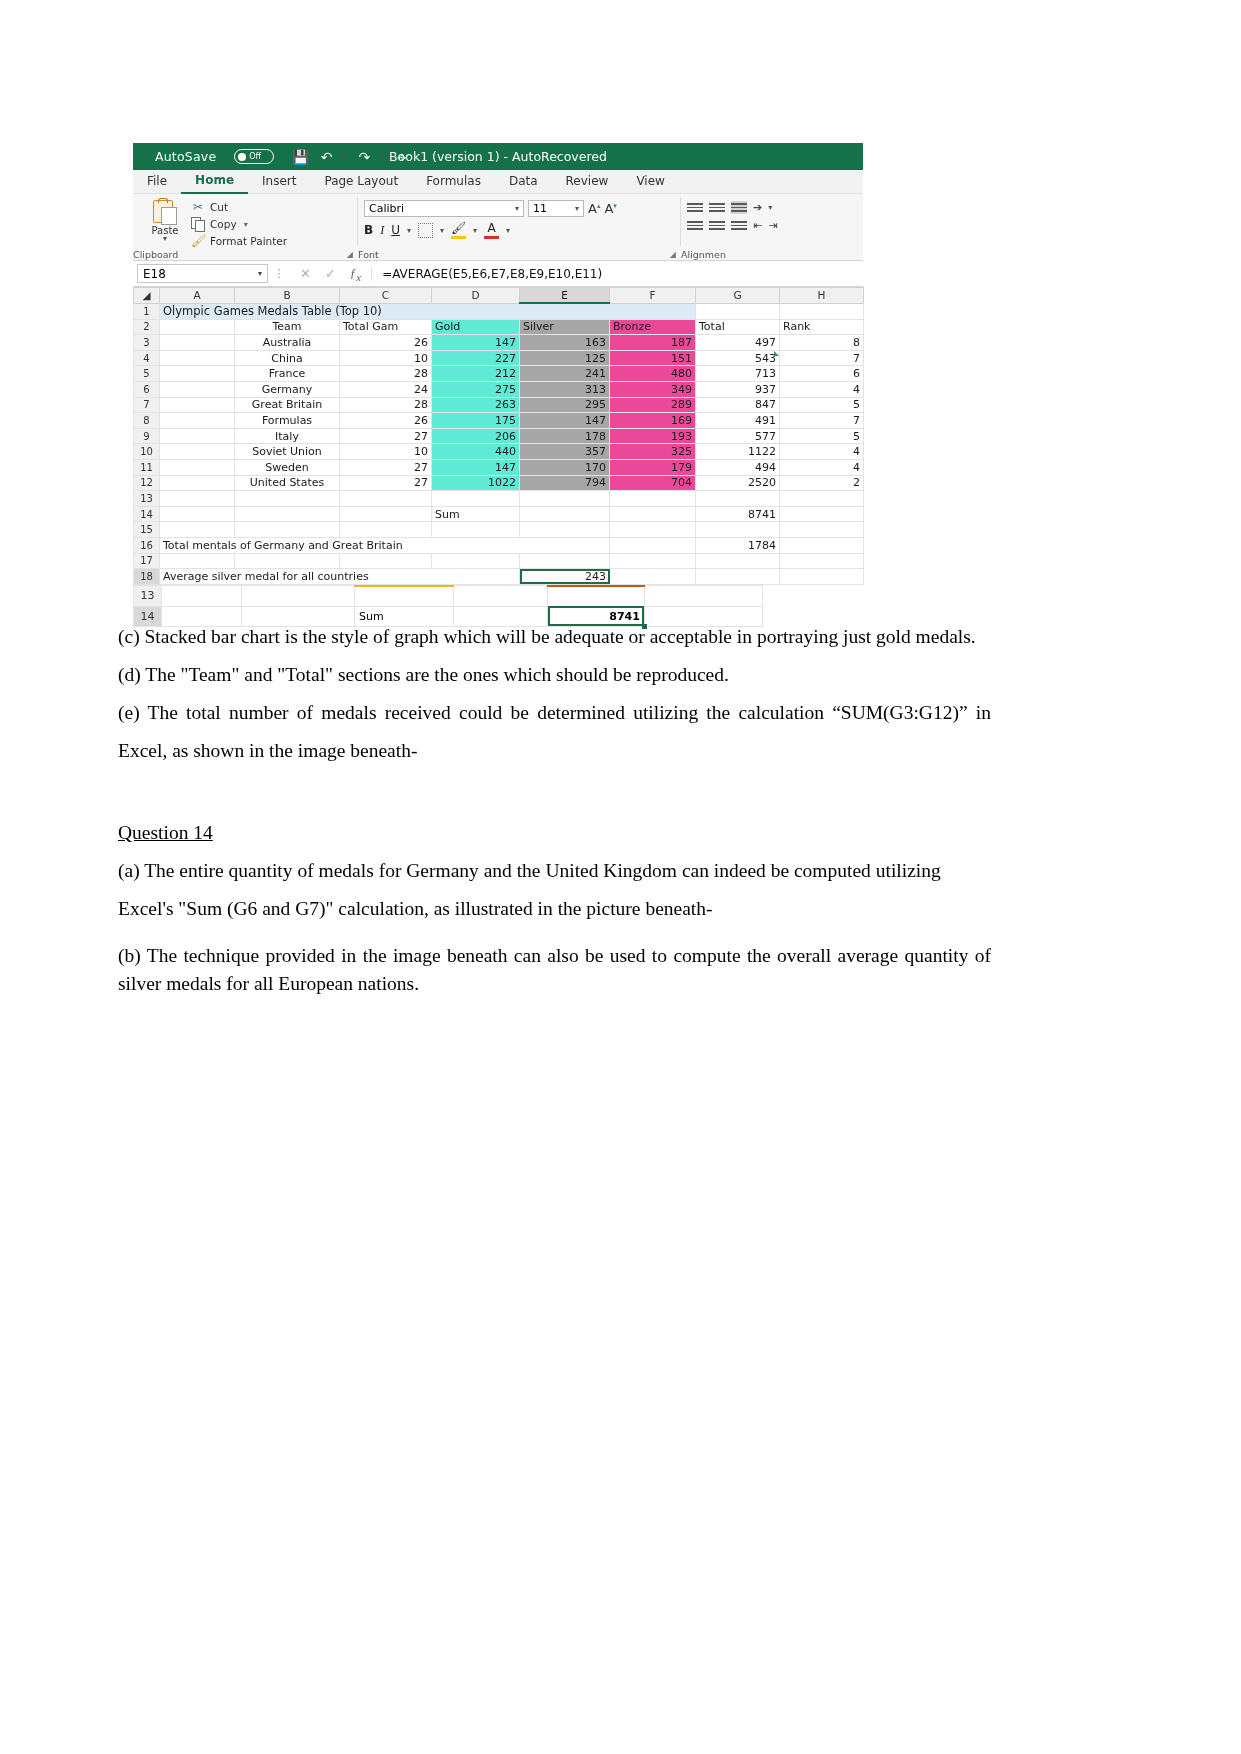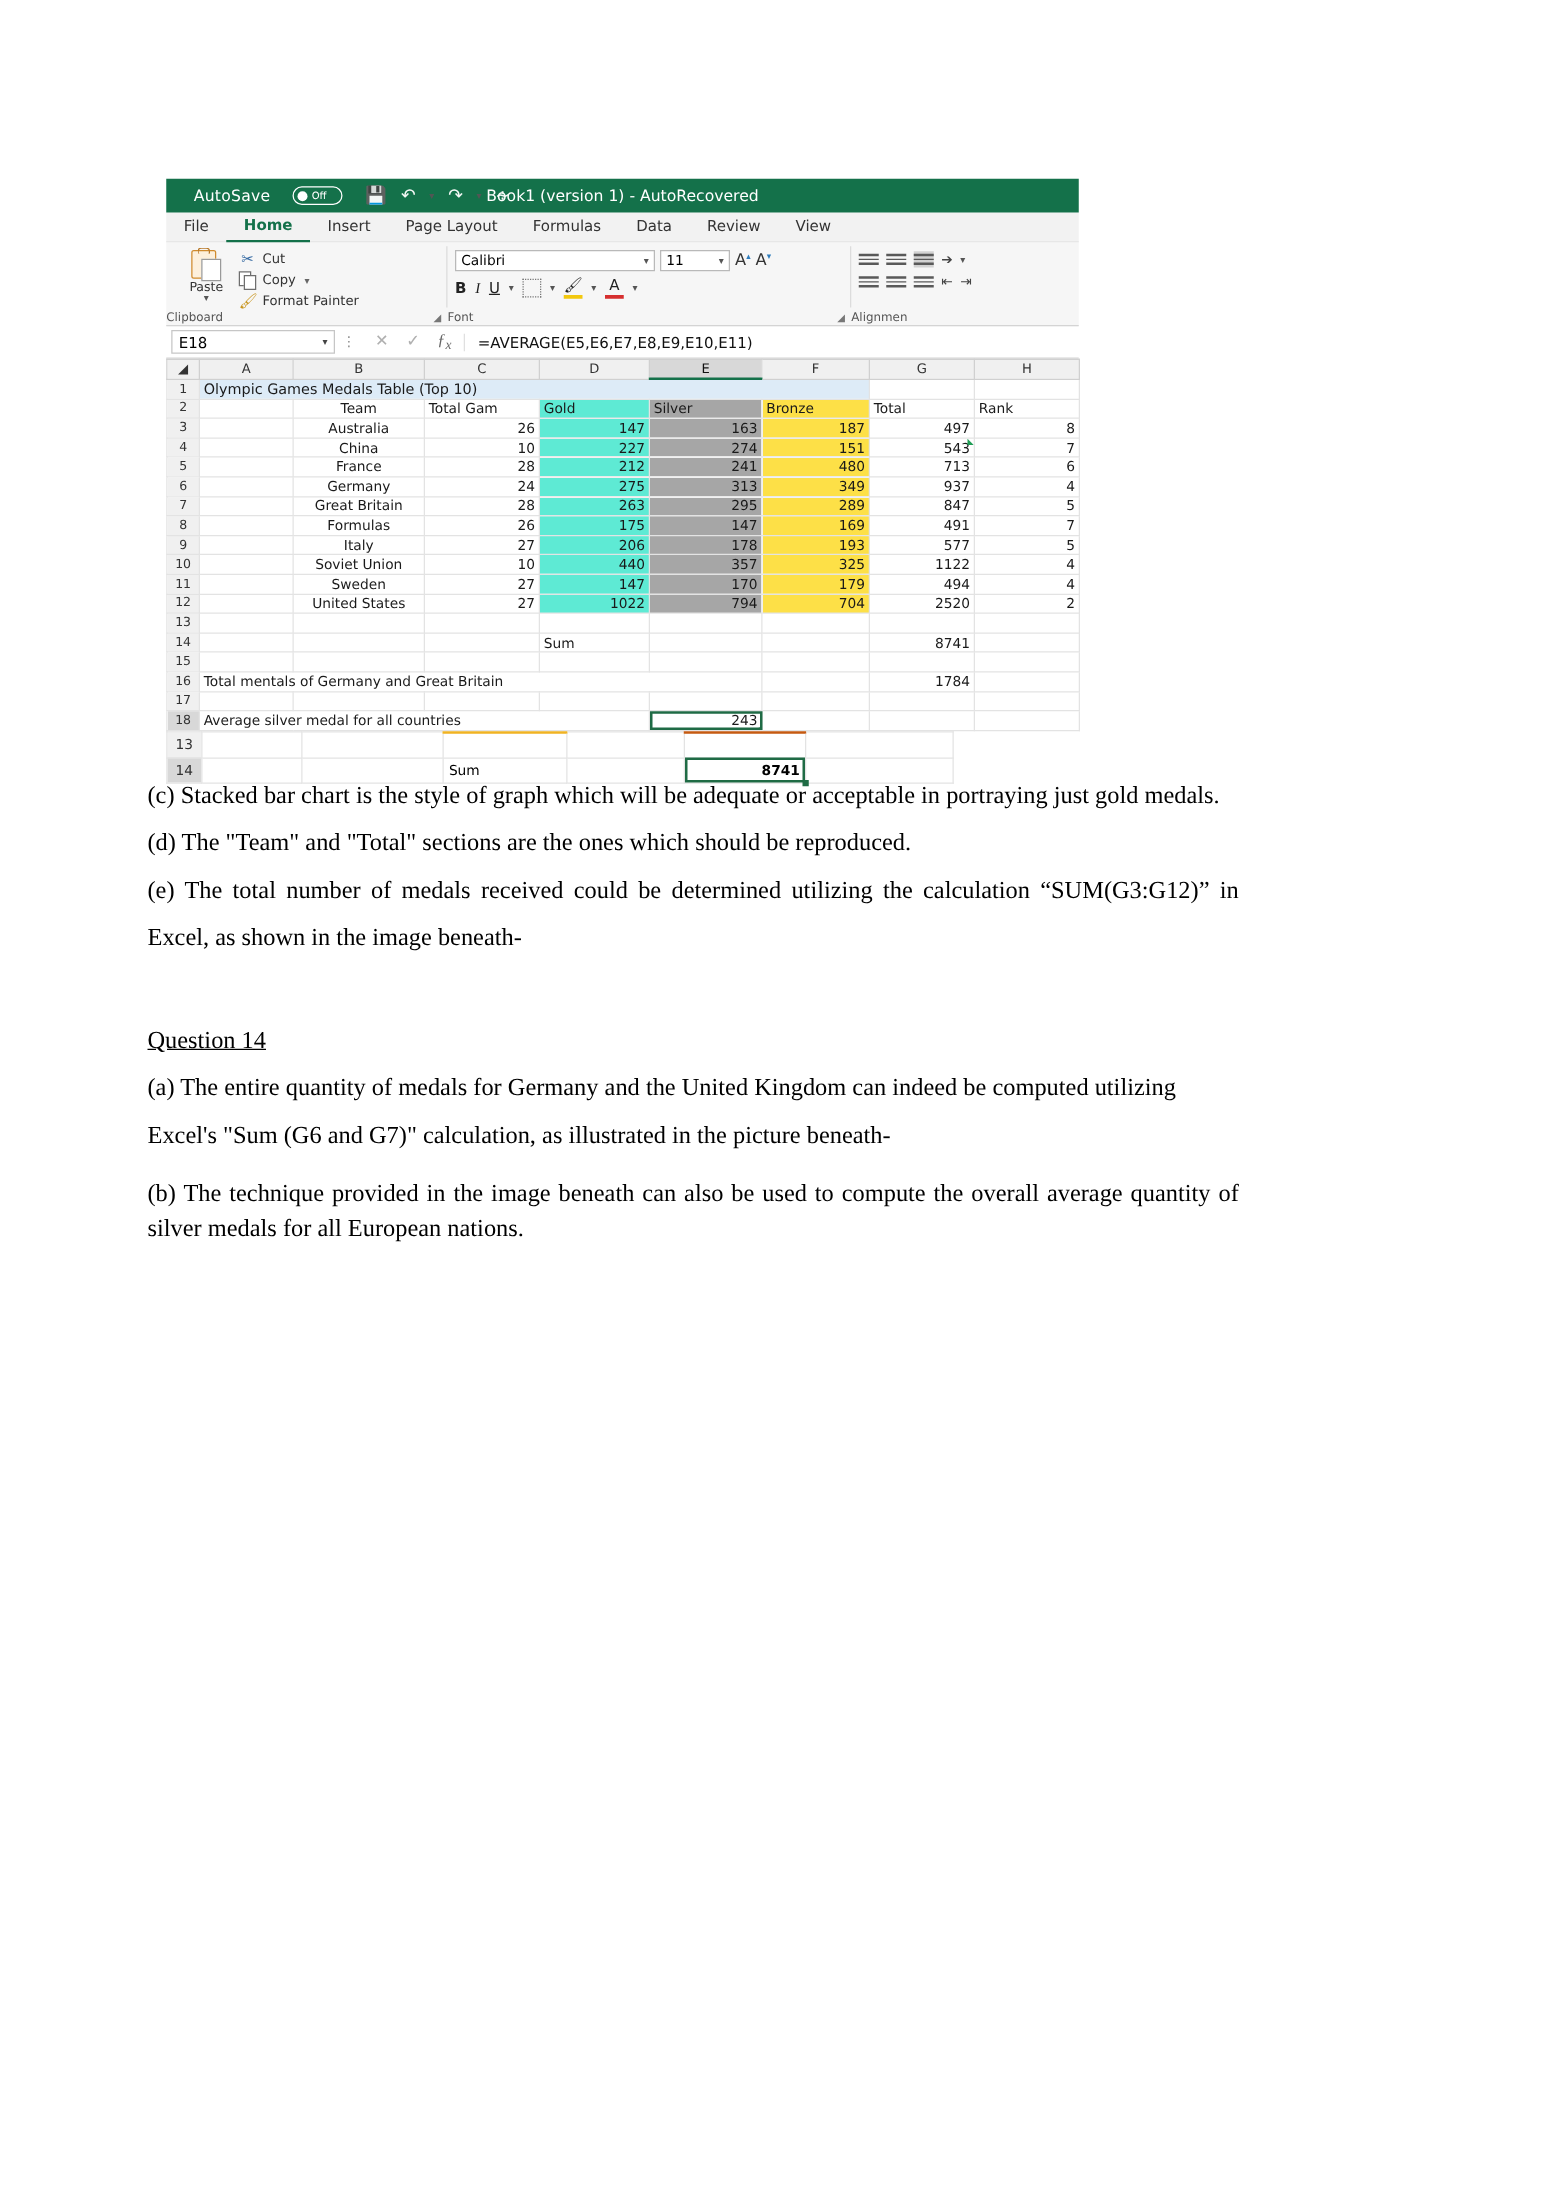--- a/index.html
+++ b/index.html
@@ -104,21 +104,21 @@
   .colhead td.selcol{background:#d8d8d8;border-bottom:2.5px solid #14714a;color:#111;}
   .rowh{background:#f0f0f0;text-align:center;font-size:10px;color:#333;
         border:1px solid #d0d0d0;width:26px;}
   .rowh.selrow{background:#d8d8d8;}
   .r{text-align:right;}
   .c{text-align:center;}
   .b{font-weight:bold;}
   .title-cell{background:#ddebf7;text-align:left;font-weight:bold;font-size:11.5px;}
   .gold{background:#5eead4;}
   .silver{background:#a6a6a6;}
-  .bronze{background:#fde047;}
+  .bronze{background:#ec4899;}
   .selcell{outline:2px solid #1f6b45;outline-offset:-2px;position:relative;}
   .selcell::after{content:"";position:absolute;right:-3px;bottom:-3px;width:5px;height:5px;
                   background:#1f6b45;}
   .greenflag{position:relative;}
   .greenflag::before{content:"";position:absolute;right:0;top:0;border-width:0 0 5px 5px;
                      border-style:solid;border-color:transparent transparent #1f9d55 transparent;
                      transform:rotate(90deg);}
 
   
   .frag{width:630px;margin-top:0px;}
@@ -350,21 +350,21 @@
         <td class="r b bronze">187</td>
         <td class="r b">497</td>
         <td class="r">8</td>
       </tr>
       <tr>
         <td class="rowh">4</td>
         <td></td>
         <td class="b c">China</td>
         <td class="r b">10</td>
         <td class="r b gold">227</td>
-        <td class="r b silver">274</td>
+        <td class="r b silver">125</td>
         <td class="r b bronze">151</td>
         <td class="r b greenflag">543</td>
         <td class="r">7</td>
       </tr>
       <tr>
         <td class="rowh">5</td>
         <td></td>
         <td class="b c">France</td>
         <td class="r b">28</td>
         <td class="r b gold">212</td>

